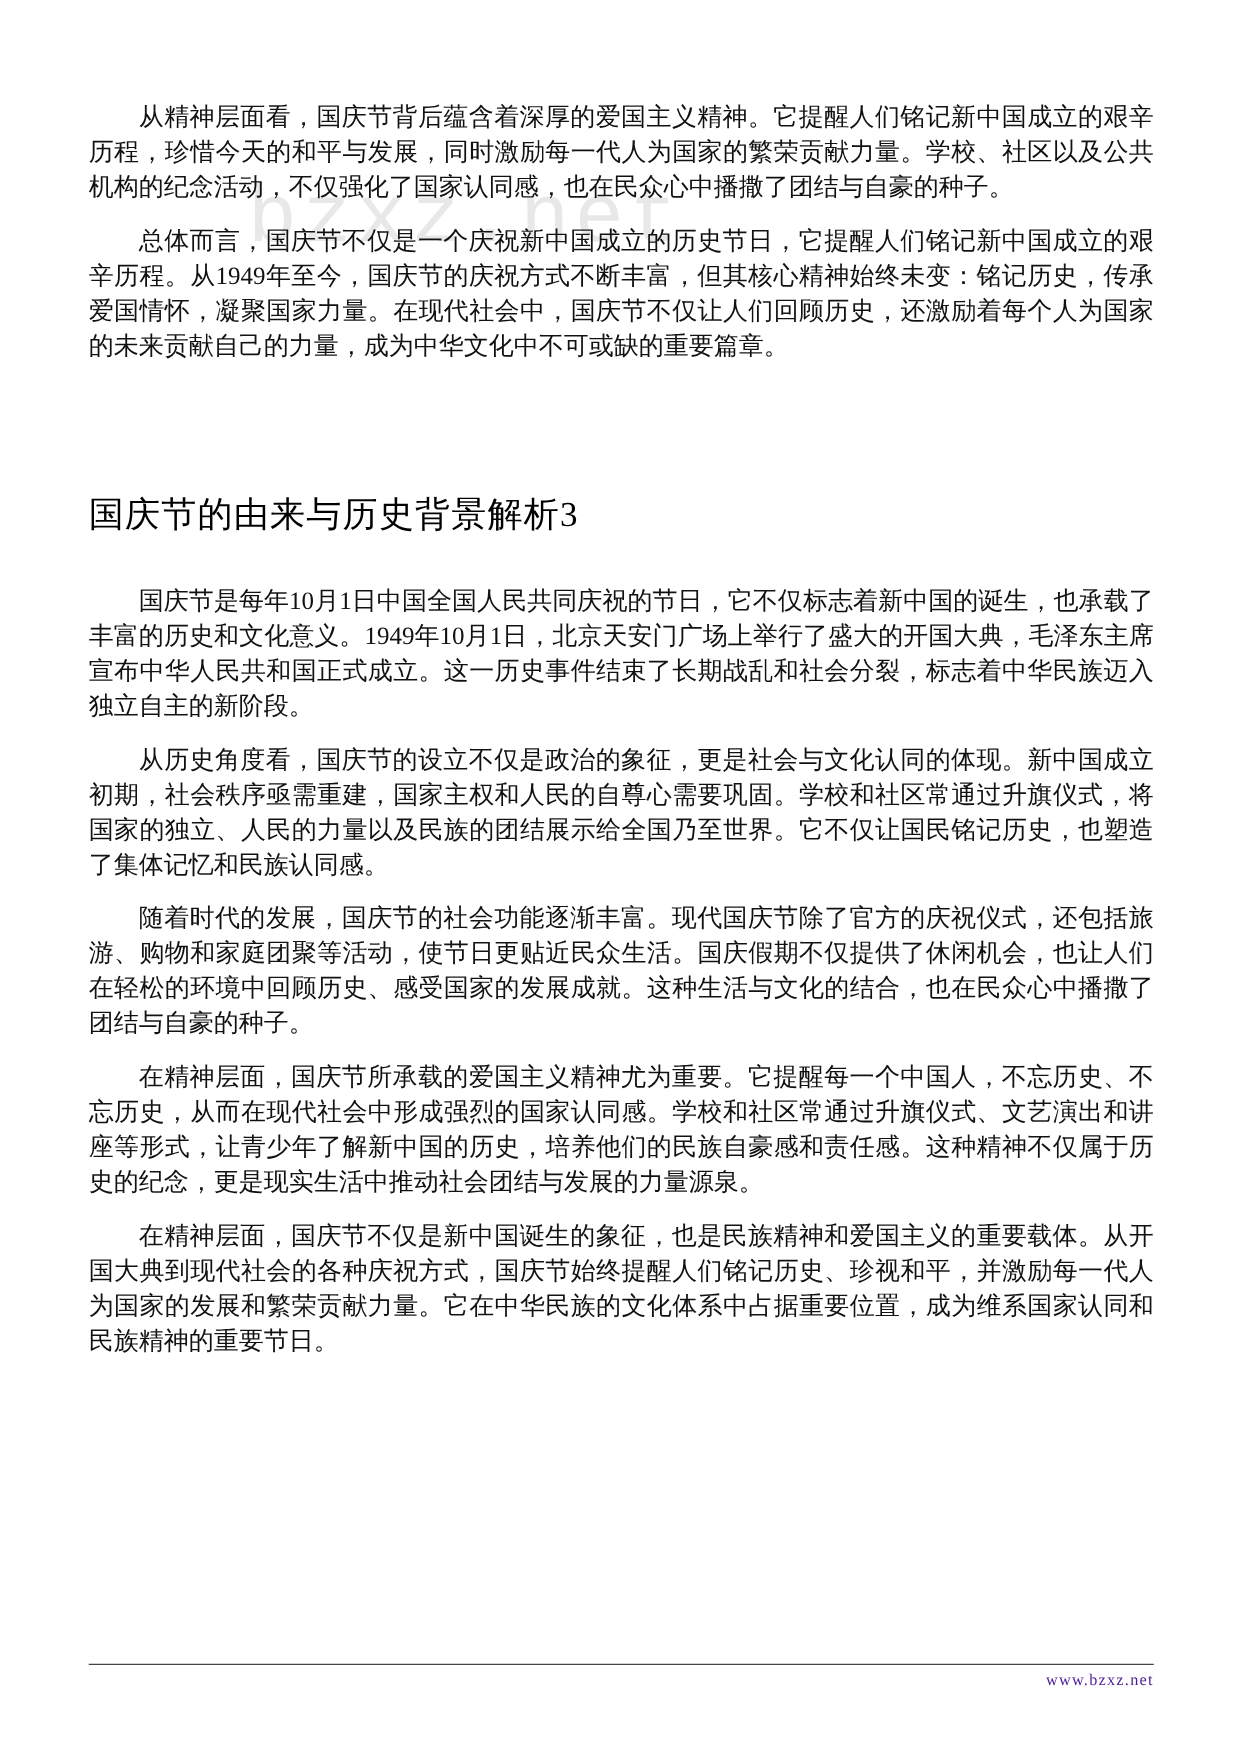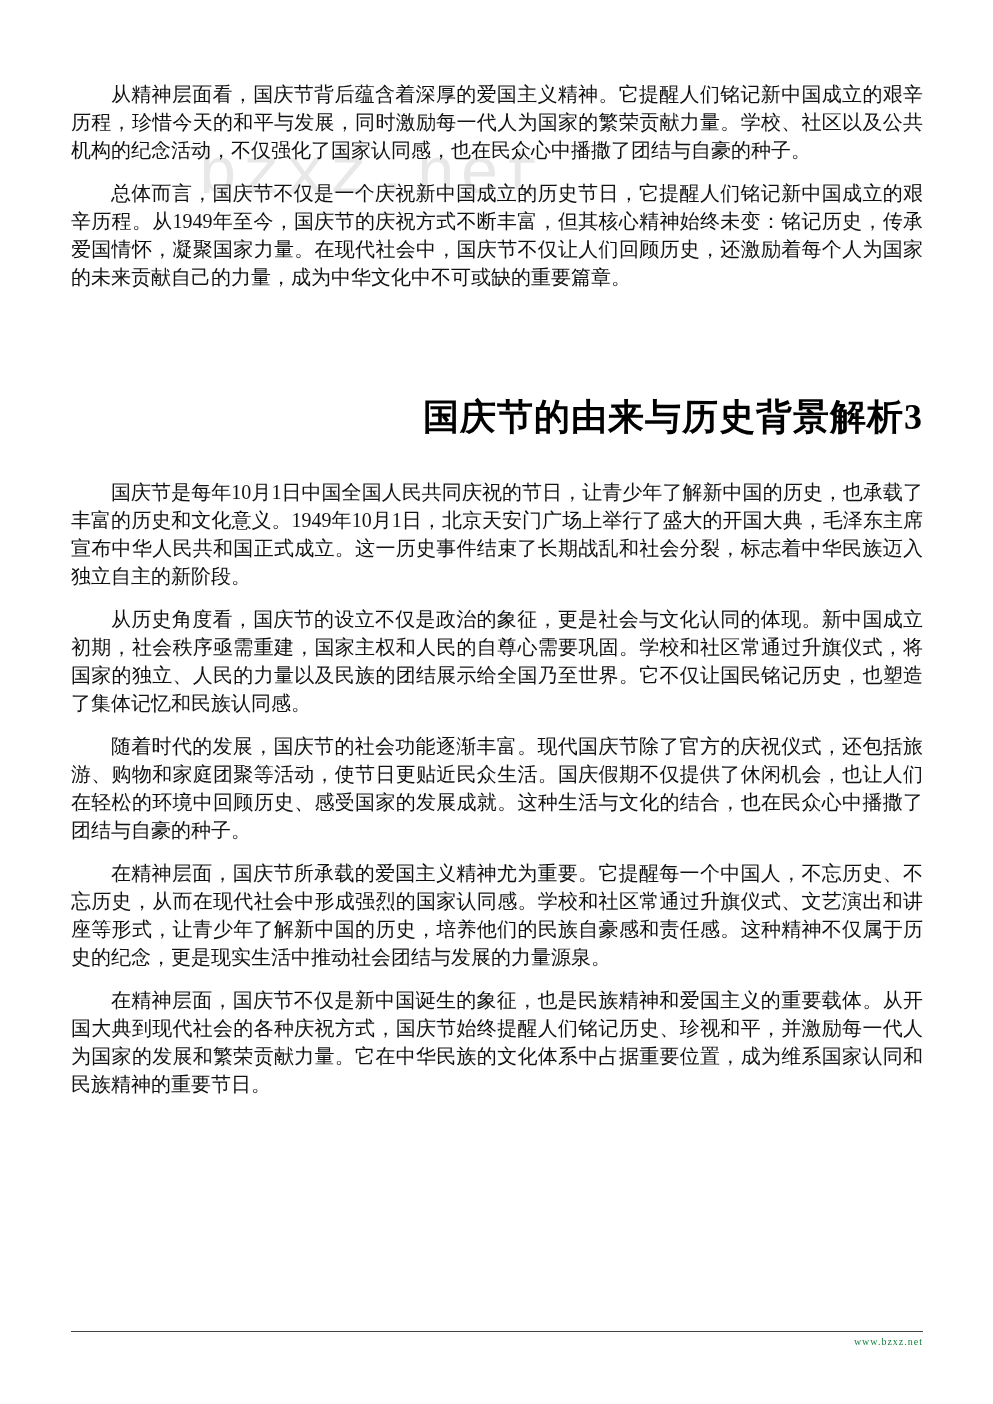--- a/index.html
+++ b/index.html
@@ -24,23 +24,23 @@
   }
   .para {
     font-size: 20px;
     line-height: 28px;
     text-align: justify;
     text-indent: 2em;
     margin: 0 0 15px 0;
     color: #111111;
   }
   .doc-title {
-    font-size: 36px;
-    font-weight: bold;
-    text-align: right;
+    font-size: 28px;
+    font-weight: normal;
+    text-align: left;
     margin: 102px 0 36px 0;
     color: #000000;
     letter-spacing: 1px;
   }
   .watermark {
     position: absolute;
     top: 138px;
     left: 198px;
     font-size: 66px;
     font-family: Liberation Mono, monospace;
@@ -58,42 +58,42 @@
     right: 70px;
     top: 1331px;
   }
   .footer-divider {
     border: 0;
     border-top: 1px solid #444444;
     margin: 0 0 4px 0;
   }
   .footer-url {
     text-align: right;
-    font-size: 10px;
-    color: #15803d;
+    font-size: 13px;
+    color: #4c1d95;
     letter-spacing: 1px;
     font-family: "Liberation Serif", "DejaVu Serif", serif;
   }
 </style>
 </head>
 <body>
 
 <div class="page">
 
   <div class="watermark">bzxz.net</div>
 
   <div class="content">
 
     <p class="para">从精神层面看，国庆节背后蕴含着深厚的爱国主义精神。它提醒人们铭记新中国成立的艰辛历程，珍惜今天的和平与发展，同时激励每一代人为国家的繁荣贡献力量。学校、社区以及公共机构的纪念活动，不仅强化了国家认同感，也在民众心中播撒了团结与自豪的种子。</p>
 
     <p class="para">总体而言，国庆节不仅是一个庆祝新中国成立的历史节日，它提醒人们铭记新中国成立的艰辛历程。从1949年至今，国庆节的庆祝方式不断丰富，但其核心精神始终未变：铭记历史，传承爱国情怀，凝聚国家力量。在现代社会中，国庆节不仅让人们回顾历史，还激励着每个人为国家的未来贡献自己的力量，成为中华文化中不可或缺的重要篇章。</p>
 
     <h1 class="doc-title">国庆节的由来与历史背景解析3</h1>
 
-    <p class="para">国庆节是每年10月1日中国全国人民共同庆祝的节日，让青少年了解新中国的历史，也承载了丰富的历史和文化意义。1949年10月1日，北京天安门广场上举行了盛大的开国大典，毛泽东主席宣布中华人民共和国正式成立。这一历史事件结束了长期战乱和社会分裂，标志着中华民族迈入独立自主的新阶段。</p>
+    <p class="para">国庆节是每年10月1日中国全国人民共同庆祝的节日，它不仅标志着新中国的诞生，也承载了丰富的历史和文化意义。1949年10月1日，北京天安门广场上举行了盛大的开国大典，毛泽东主席宣布中华人民共和国正式成立。这一历史事件结束了长期战乱和社会分裂，标志着中华民族迈入独立自主的新阶段。</p>
 
     <p class="para">从历史角度看，国庆节的设立不仅是政治的象征，更是社会与文化认同的体现。新中国成立初期，社会秩序亟需重建，国家主权和人民的自尊心需要巩固。学校和社区常通过升旗仪式，将国家的独立、人民的力量以及民族的团结展示给全国乃至世界。它不仅让国民铭记历史，也塑造了集体记忆和民族认同感。</p>
 
     <p class="para">随着时代的发展，国庆节的社会功能逐渐丰富。现代国庆节除了官方的庆祝仪式，还包括旅游、购物和家庭团聚等活动，使节日更贴近民众生活。国庆假期不仅提供了休闲机会，也让人们在轻松的环境中回顾历史、感受国家的发展成就。这种生活与文化的结合，也在民众心中播撒了团结与自豪的种子。</p>
 
     <p class="para">在精神层面，国庆节所承载的爱国主义精神尤为重要。它提醒每一个中国人，不忘历史、不忘历史，从而在现代社会中形成强烈的国家认同感。学校和社区常通过升旗仪式、文艺演出和讲座等形式，让青少年了解新中国的历史，培养他们的民族自豪感和责任感。这种精神不仅属于历史的纪念，更是现实生活中推动社会团结与发展的力量源泉。</p>
 
     <p class="para">在精神层面，国庆节不仅是新中国诞生的象征，也是民族精神和爱国主义的重要载体。从开国大典到现代社会的各种庆祝方式，国庆节始终提醒人们铭记历史、珍视和平，并激励每一代人为国家的发展和繁荣贡献力量。它在中华民族的文化体系中占据重要位置，成为维系国家认同和民族精神的重要节日。</p>
 
   </div>

